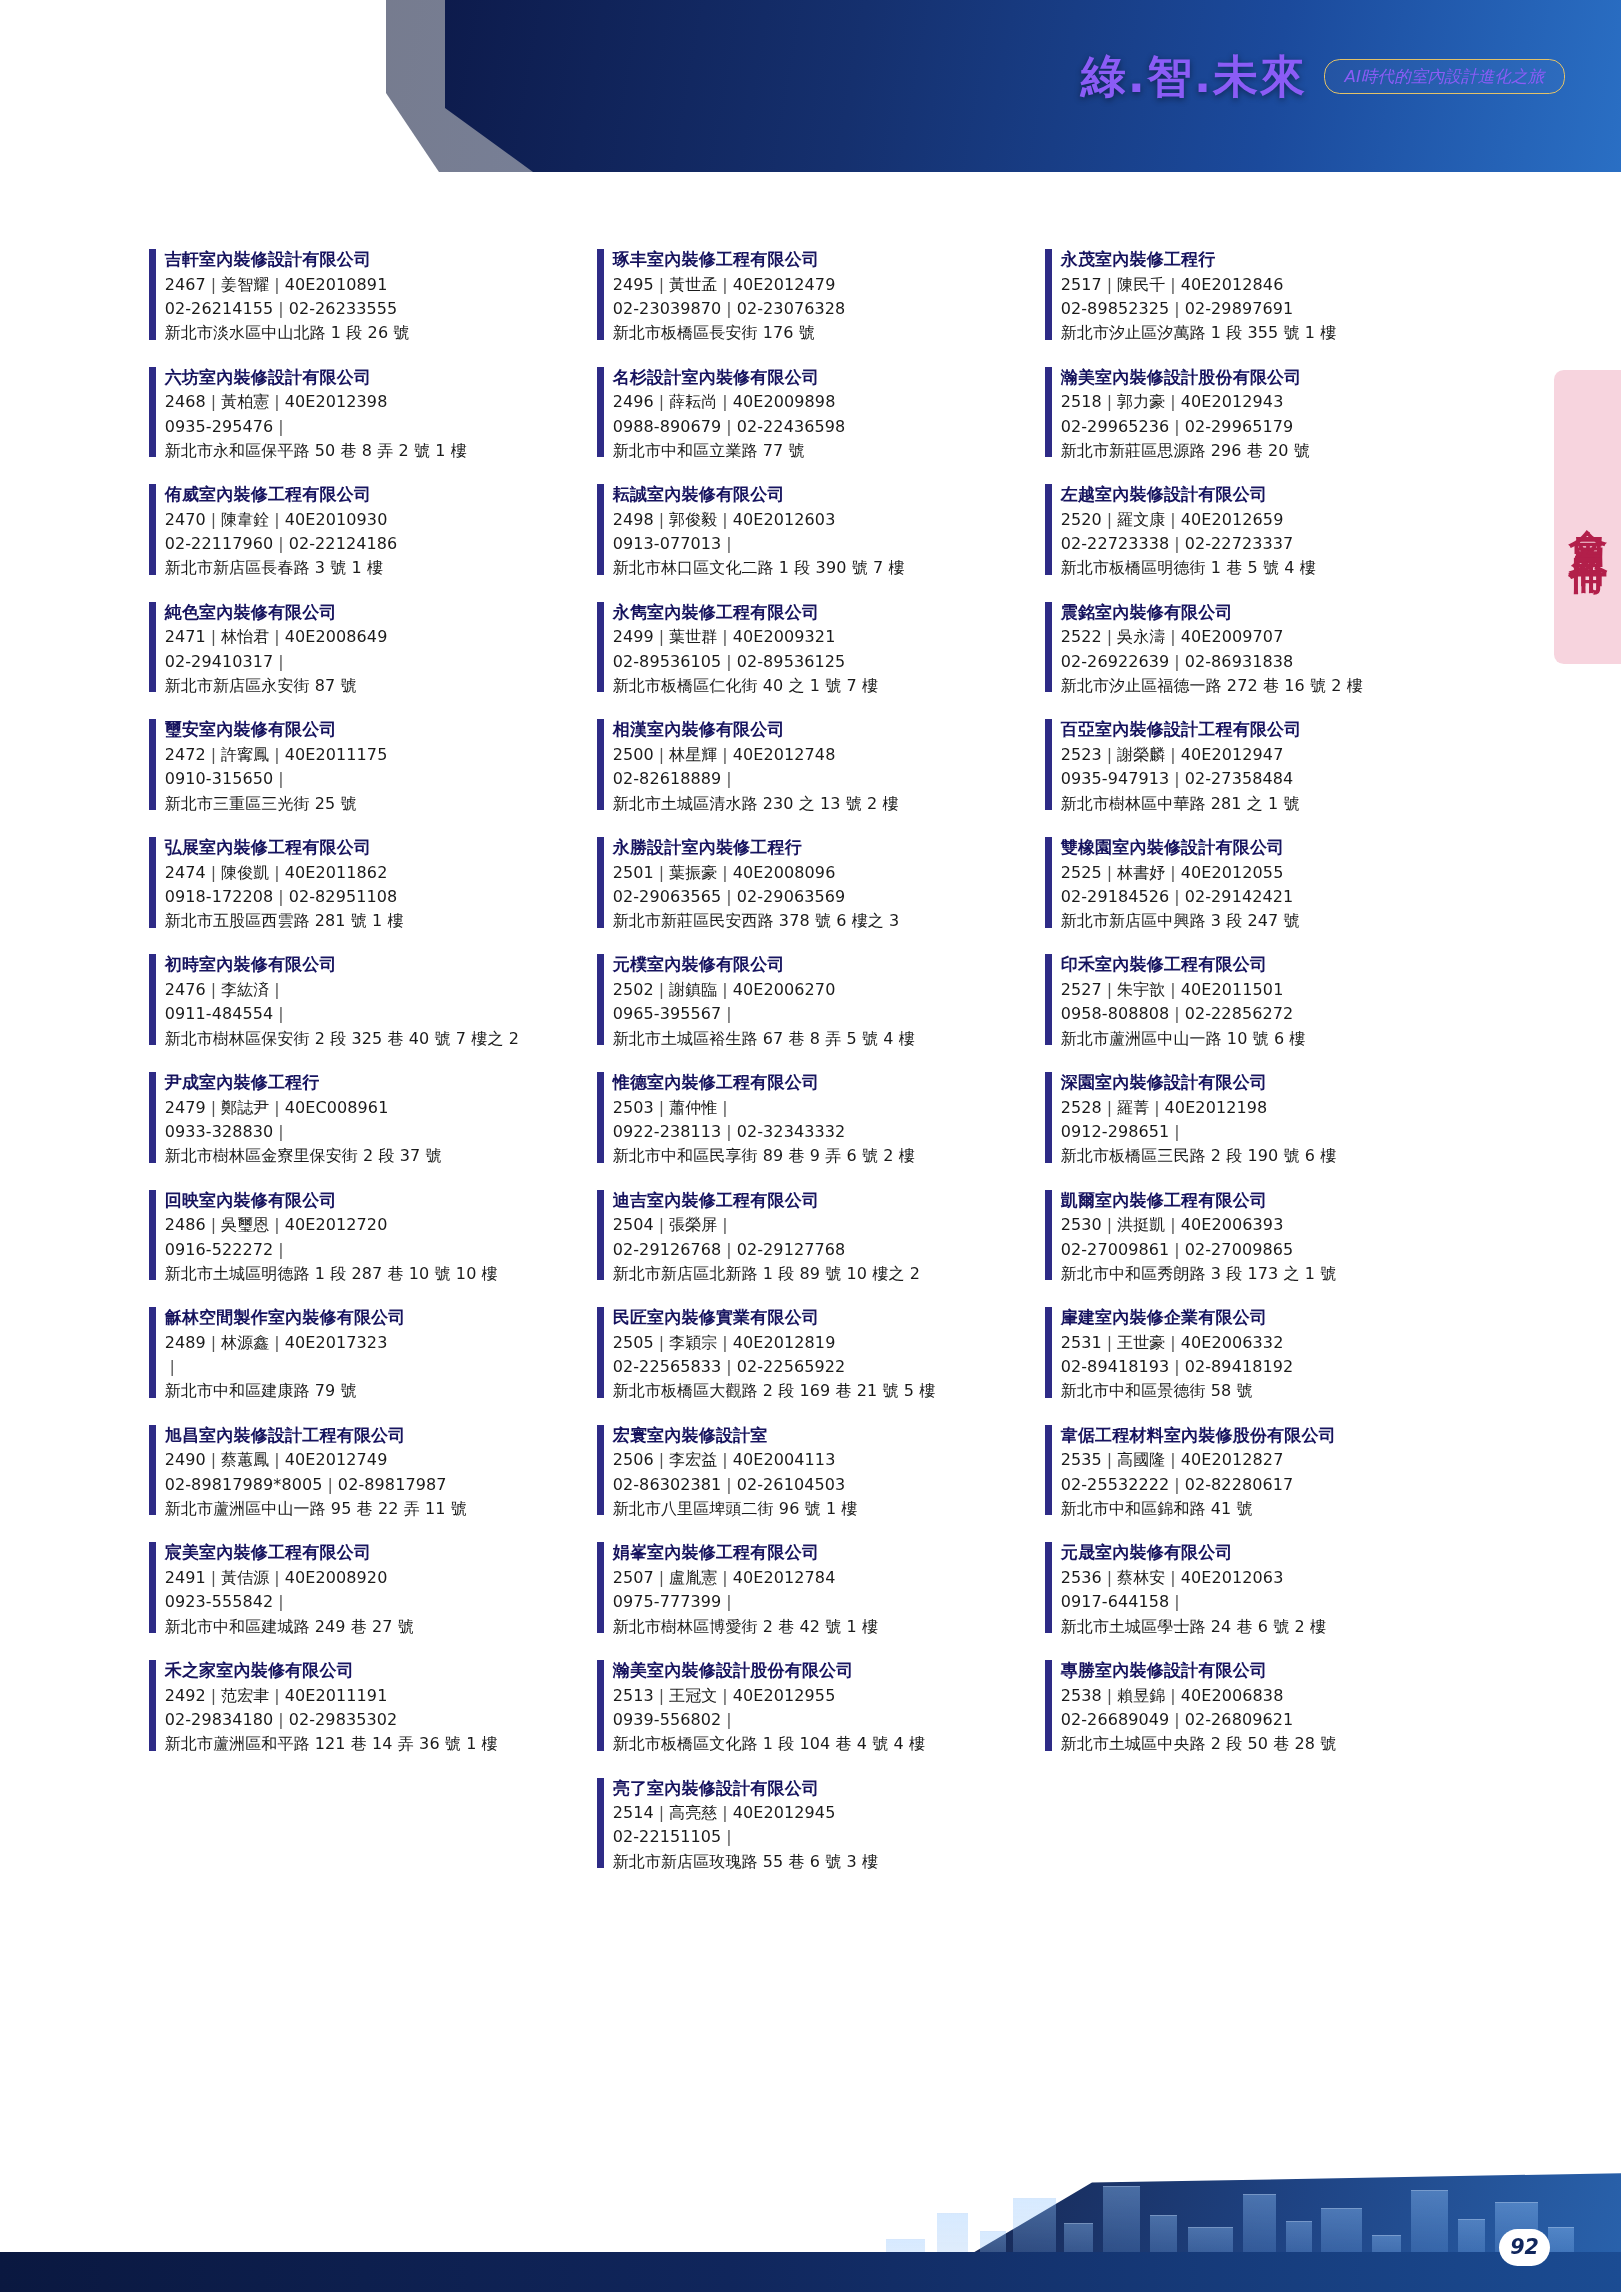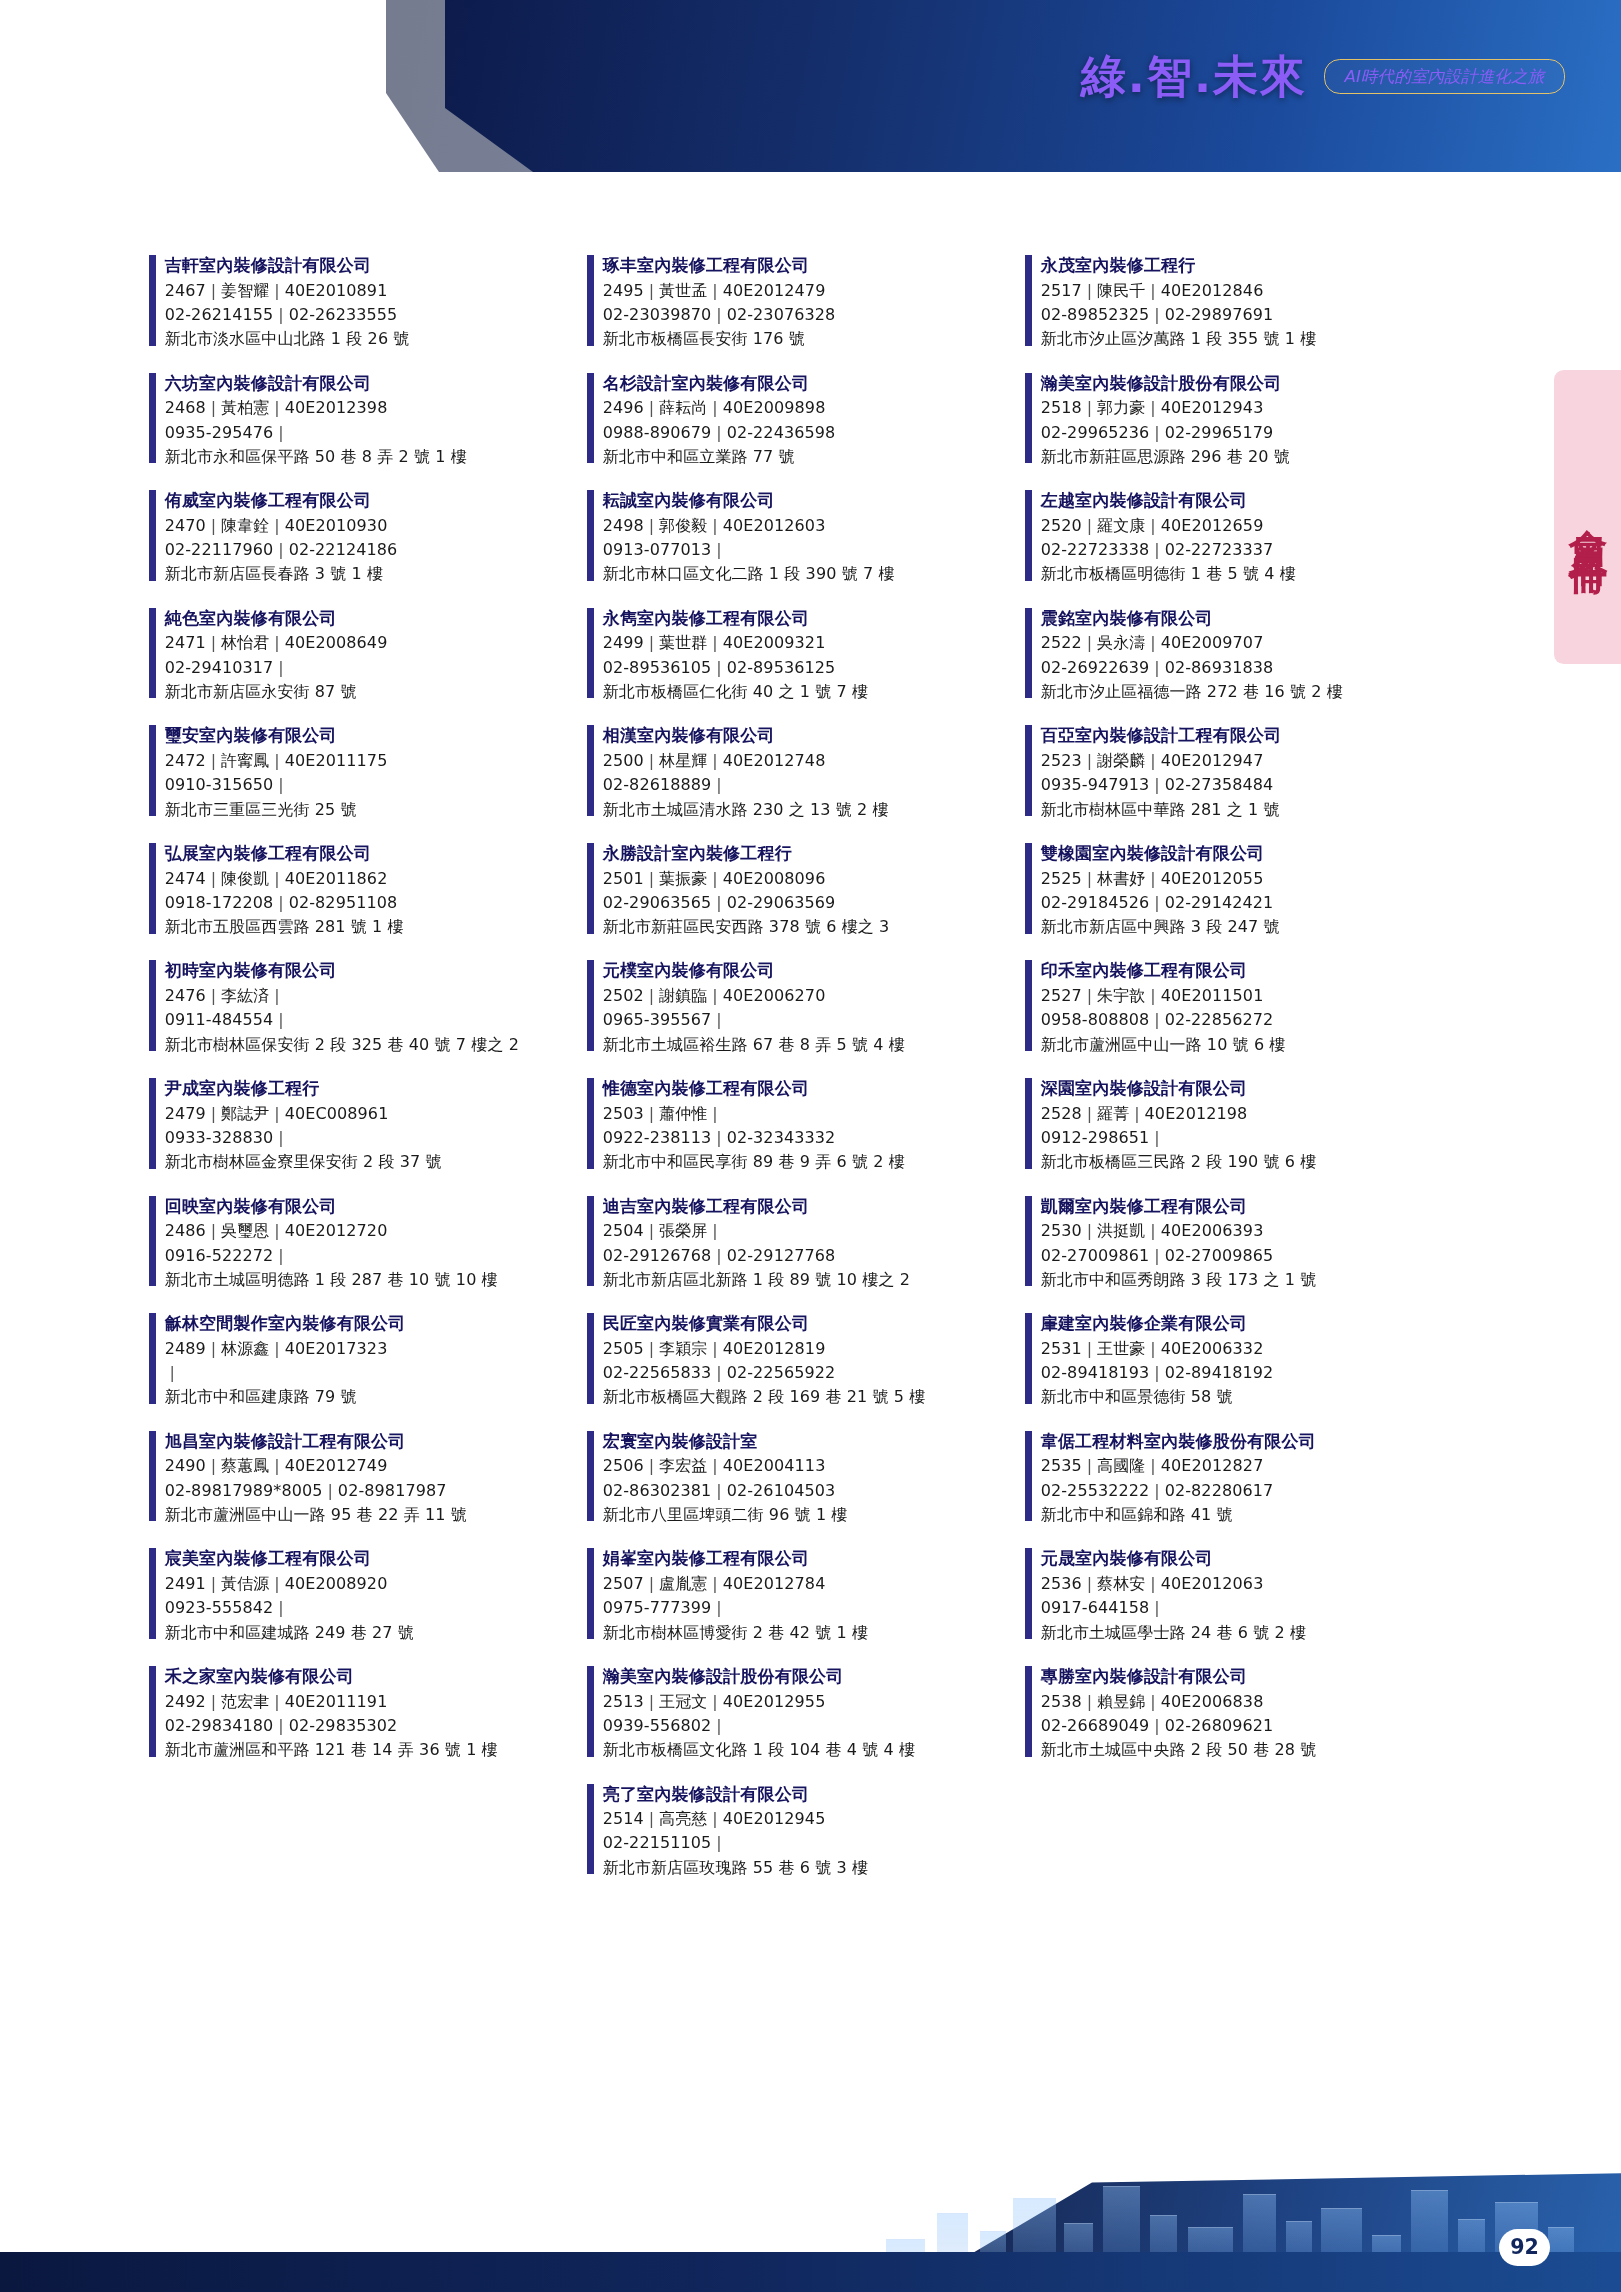--- a/index.html
+++ b/index.html
@@ -91,22 +91,21 @@
     line-height: 1.1;
   }
 
   
   .content {
     position: absolute;
     top: 247px;
     left: 149px;
     width: 1333px;
     display: flex;
-    gap: 11px;
-    margin-top: 6px;
+    gap: 21px;
   }
   .col {
     width: 427px;
     display: flex;
     flex-direction: column;
   }
 
   .entry {
     position: relative;
     padding: 0 0 0 15.7px;
@@ -188,20 +187,21 @@
     width: 51px;
     height: 37px;
     border-radius: 18.6px;
     background: #ffffff;
     color: #10265c;
     font-size: 20.6px;
     font-weight: bold;
     display: flex;
     align-items: center;
     justify-content: center;
+    font-style: italic;
   }
 </style>
 </head>
 <body>
 
 <div class="header">
   <div class="header-shape-outer"></div>
   <div class="header-shape"></div>
   <div class="header-title">綠.智.未來</div>
   <div class="header-sub">AI時代的室內設計進化之旅</div>

